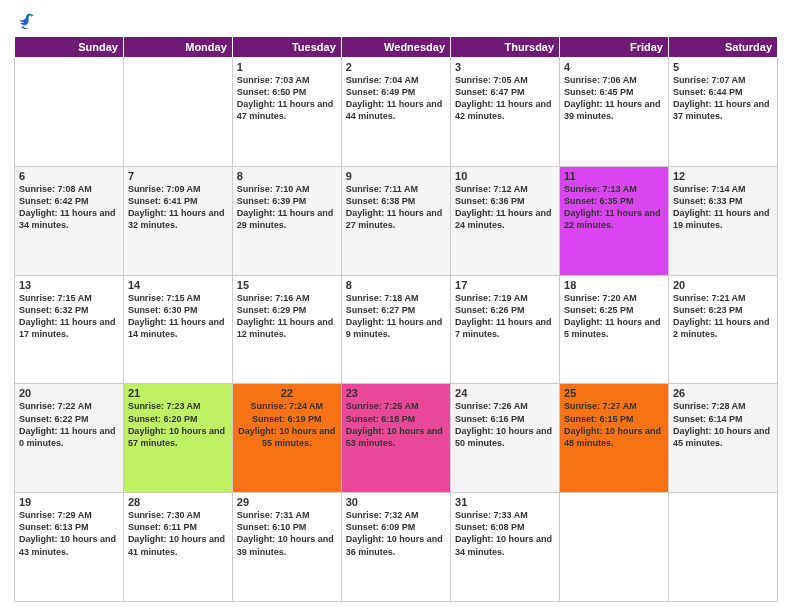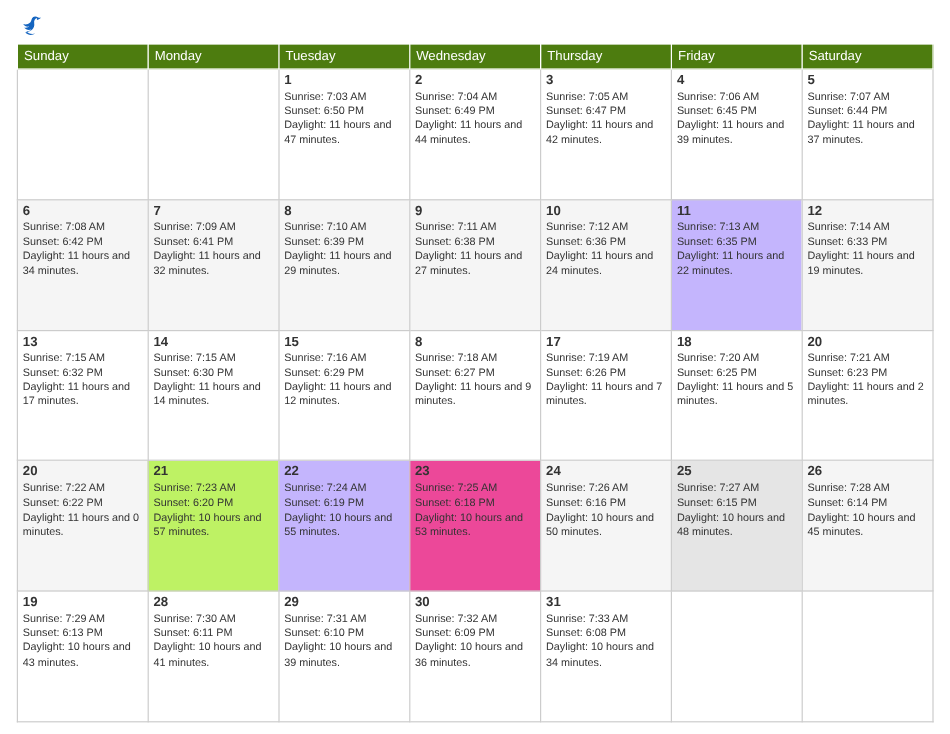--- a/index.html
+++ b/index.html
@@ -60,26 +60,26 @@
       font-size: 13px;
       color: #555;
     }
     .calendar {
       flex: 1;
       border-collapse: collapse;
       width: 100%;
       font-size: 9.5px;
     }
     .calendar th {
-      background: #4d7c0f;
+      background: #701a75;
       color: #fff;
-      text-align: left;
+      text-align: right;
       padding: 4px 5px;
       font-size: 11px;
-      font-weight: normal;
+      font-weight: bold;
       border: 1px solid #fff;
     }
     .calendar td {
       border: 1px solid #ccc;
       vertical-align: top;
       padding: 3px 4px;
       width: 110px;
       min-height: 70px;
       background: #fff;
     }
@@ -90,20 +90,21 @@
       font-size: 11px;
       font-weight: bold;
       color: #333;
       display: block;
       margin-bottom: 1px;
     }
     .day-detail {
       color: #333;
       font-size: 9px;
       line-height: 1.35;
+      font-weight: bold;
     }
     .empty-cell {
       background: #fff !important;
     }
   </style>
 </head>
 <body>
 
 <div class="page">
   <div class="header">
@@ -173,21 +174,21 @@
             <div class="day-detail">Sunrise: 7:10 AM<br>Sunset: 6:39 PM<br>Daylight: 11 hours and 29 minutes.</div>
           </td>
           <td style="background: rgb(245, 245, 245);">
             <span class="day-num">9</span>
             <div class="day-detail">Sunrise: 7:11 AM<br>Sunset: 6:38 PM<br>Daylight: 11 hours and 27 minutes.</div>
           </td>
           <td style="background: rgb(245, 245, 245);">
             <span class="day-num">10</span>
             <div class="day-detail">Sunrise: 7:12 AM<br>Sunset: 6:36 PM<br>Daylight: 11 hours and 24 minutes.</div>
           </td>
-          <td style="background: #c4b5fd;">
+          <td style="background: #d946ef;">
             <span class="day-num">11</span>
             <div class="day-detail">Sunrise: 7:13 AM<br>Sunset: 6:35 PM<br>Daylight: 11 hours and 22 minutes.</div>
           </td>
           <td style="background: rgb(245, 245, 245);">
             <span class="day-num">12</span>
             <div class="day-detail">Sunrise: 7:14 AM<br>Sunset: 6:33 PM<br>Daylight: 11 hours and 19 minutes.</div>
           </td>
         </tr>
         <tr>
           <td>
@@ -221,33 +222,33 @@
         </tr>
         <tr>
           <td style="background: rgb(245, 245, 245);">
             <span class="day-num">20</span>
             <div class="day-detail">Sunrise: 7:22 AM<br>Sunset: 6:22 PM<br>Daylight: 11 hours and 0 minutes.</div>
           </td>
           <td style="background: #bef264;">
             <span class="day-num">21</span>
             <div class="day-detail">Sunrise: 7:23 AM<br>Sunset: 6:20 PM<br>Daylight: 10 hours and 57 minutes.</div>
           </td>
-          <td style="background: #c4b5fd;">
+          <td style="background: #f97316; text-align: center;">
             <span class="day-num">22</span>
             <div class="day-detail">Sunrise: 7:24 AM<br>Sunset: 6:19 PM<br>Daylight: 10 hours and 55 minutes.</div>
           </td>
           <td style="background: #ec4899;">
             <span class="day-num">23</span>
             <div class="day-detail">Sunrise: 7:25 AM<br>Sunset: 6:18 PM<br>Daylight: 10 hours and 53 minutes.</div>
           </td>
           <td style="background: rgb(245, 245, 245);">
             <span class="day-num">24</span>
             <div class="day-detail">Sunrise: 7:26 AM<br>Sunset: 6:16 PM<br>Daylight: 10 hours and 50 minutes.</div>
           </td>
-          <td style="background: #e5e5e5;">
+          <td style="background: #f97316;">
             <span class="day-num">25</span>
             <div class="day-detail">Sunrise: 7:27 AM<br>Sunset: 6:15 PM<br>Daylight: 10 hours and 48 minutes.</div>
           </td>
           <td style="background: rgb(245, 245, 245);">
             <span class="day-num">26</span>
             <div class="day-detail">Sunrise: 7:28 AM<br>Sunset: 6:14 PM<br>Daylight: 10 hours and 45 minutes.</div>
           </td>
         </tr>
         <tr>
           <td>

